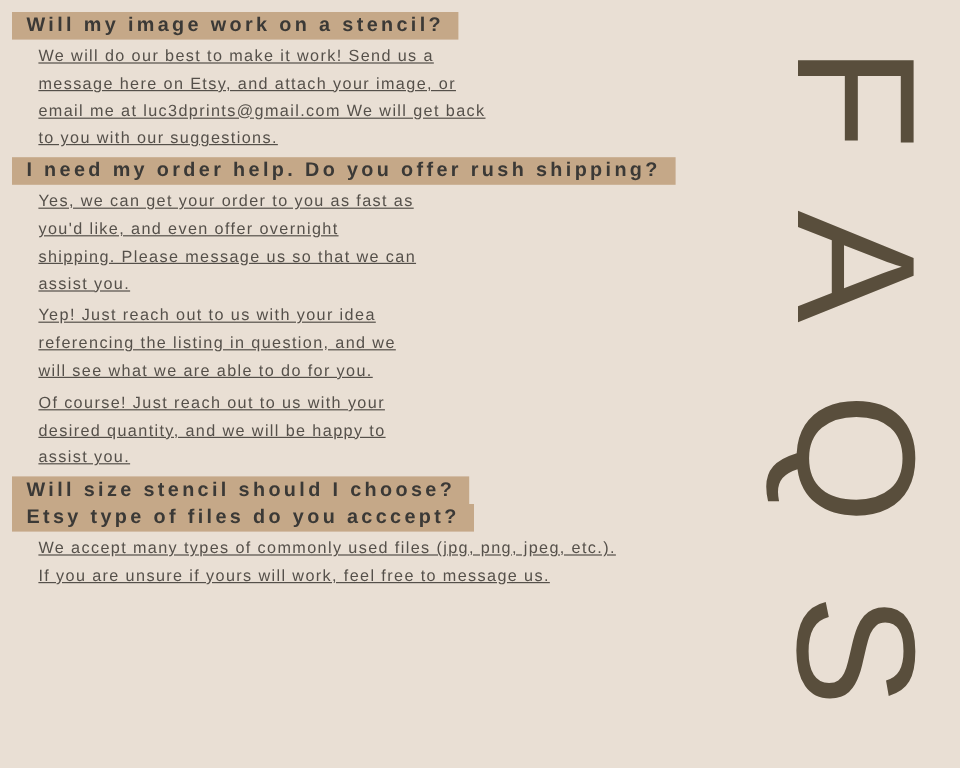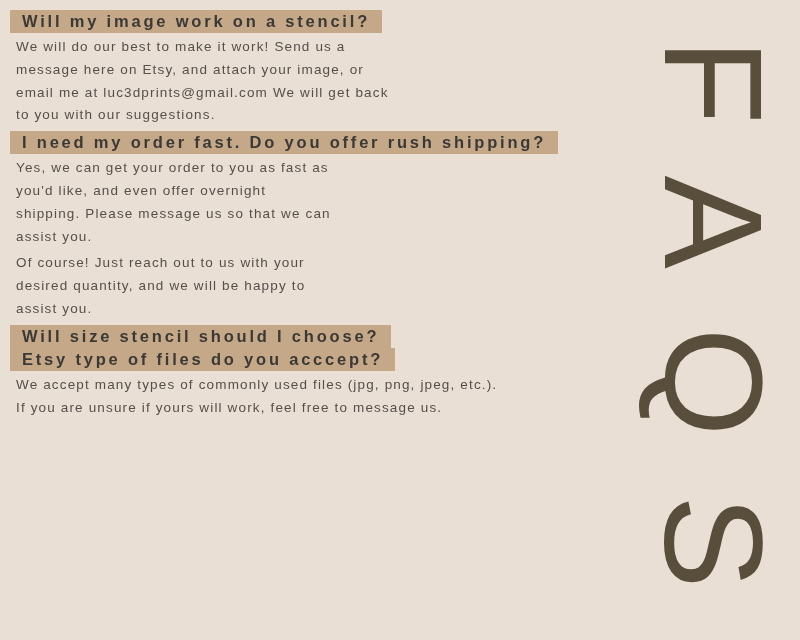--- a/index.html
+++ b/index.html
@@ -29,26 +29,27 @@
     color: var(--heading-text);
     font-size: 16.5px;
     font-weight: bold;
     letter-spacing: 2.8px;
     line-height: 23px;
     height: 23px;
     padding: 0 12px 12px 12px;
     white-space: nowrap;
   }
   .answer-text {
-    margin: 3px 0 4px 6px;
+    margin: 3px 0 4px 22px;
     color: var(--body-text);
     font-size: 13.5px;
     letter-spacing: 1.15px;
     line-height: 22.8px;
     white-space: pre-line;
+    text-decoration: underline;
   }
   .faqs-vertical {
     position: absolute;
     top: 215px;
     left: 403px;
     width: 620px;
     height: 150px;
     line-height: 150px;
     text-align: center;
     transform: rotate(90deg);
@@ -69,28 +70,31 @@
 
   <div class="faq-item">
     <div class="question-bar">Will my image work on a stencil?</div>
     <div class="answer-text">We will do our best to make it work! Send us a
 message here on Etsy, and attach your image, or
 email me at luc3dprints@gmail.com We will get back
 to you with our suggestions.</div>
   </div>
 
   <div class="faq-item">
-    <div class="question-bar">I need my order fast. Do you offer rush shipping?</div>
+    <div class="question-bar">I need my order help. Do you offer rush shipping?</div>
     <div class="answer-text">Yes, we can get your order to you as fast as
 you'd like, and even offer overnight
 shipping. Please message us so that we can
 assist you.</div>
   </div>
 
   <div class="faq-item">
+    <div class="answer-text">Yep! Just reach out to us with your idea
+referencing the listing in question, and we
+will see what we are able to do for you.</div>
   </div>
 
   <div class="faq-item">
     <div class="answer-text">Of course! Just reach out to us with your
 desired quantity, and we will be happy to
 assist you.</div>
   </div>
 
   <div class="faq-item">
     <div class="question-bar">Will size stencil should I choose?</div>

